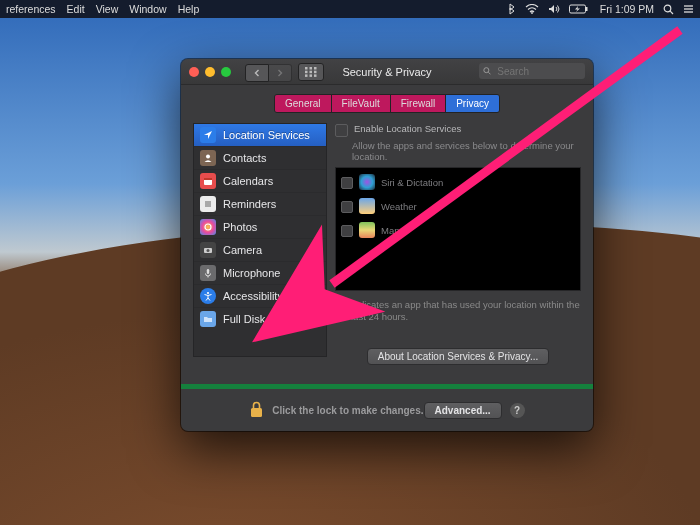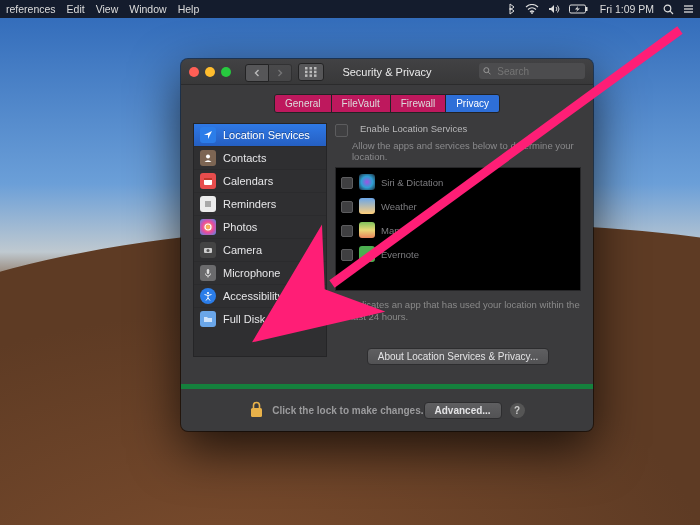--- a/index.html
+++ b/index.html
@@ -64,21 +64,21 @@
   .srow { display:flex; align-items:center; height:22px; padding:0 6px; font-size:11px; color:#e6e6e8; gap:7px; }
   .srow.sel { background:linear-gradient(#2f79e6,#255fc2); color:#fff; text-shadow:0 -1px rgba(0,0,0,.3); }
   .srow + .srow { border-top:1px solid rgba(0,0,0,.08); }
   .ic { width:16px; height:16px; border-radius:3px; display:flex;align-items:center;justify-content:center; font-size:9px; color:#fff; }
   .ic.loc{background:#2b7de9} .ic.ct{background:#7c6553} .ic.cal{background:#e74d4d}
   .ic.rem{background:#ececec;color:#555} .ic.ph{background:radial-gradient(circle,#f7c948,#e84aa0,#4a8de8)}
   .ic.cam{background:#444} .ic.mic{background:#6b6b6d} .ic.acc{background:#2b7de9;border-radius:50%}
   .ic.fda{background:#6aa6e9}
 
   .content { flex:1; font-size:9.5px; color:#9d9d9f; }
-  .cbrow { display:flex; align-items:flex-start; gap:12px;text-align:right; }
+  .cbrow { display:flex; align-items:flex-start; gap:6px;text-align:right; }
   .cb { width:11px; height:11px; border:1px solid #5c5c5e; border-radius:2px; background:#3f3f41; margin-top:1px; }
   .subtitle { color:#8a8a8c; margin:3px 0 5px 17px; }
   .applist { border:1px solid #262628; background:#000000; height:118px; margin-top:4px; padding:2px 0;}
   .arow { display:flex; align-items:center; height:24px; padding:0 5px; gap:6px; color:#7d7d80; }
   .arow .cb { width:10px;height:10px }
   .appic { width:16px; height:16px; border-radius:3px; background:#555; }
   .appic.siri{background:radial-gradient(circle,#9f54e3,#2e9fd3,#1d2833)}
   .appic.weather{background:linear-gradient(#6aa6e9,#ffcf7a)}
   .appic.maps{background:linear-gradient(#7fc25a,#e8d878,#e8845a)}
   .appic.ev{background:#4caf50}
@@ -303,25 +303,20 @@
           <div class="arow">
             <div class="cb"></div>
             <div class="appic weather"></div>
             <span>Weather</span>
           </div>
           <div class="arow">
             <div class="cb"></div>
             <div class="appic maps"></div>
             <span>Maps</span>
           </div>
-          <div class="arow">
-            <div class="cb"></div>
-            <div class="appic ev"></div>
-            <span>Evernote</span>
-          </div>
         </div>
       <div class="hint">
         <span><svg width="10" height="10" viewBox="0 0 10 10">
               <path d="M9 1 L1 5 L5 5 L5 9 Z" fill="#8a8a8c"></path>
             </svg></span>
         <span>Indicates an app that has used your location within the last 24 hours.</span>
       </div>
       <div class="aboutrow">
         <span class="macbtn">About Location Services &amp; Privacy...</span>
       </div>

